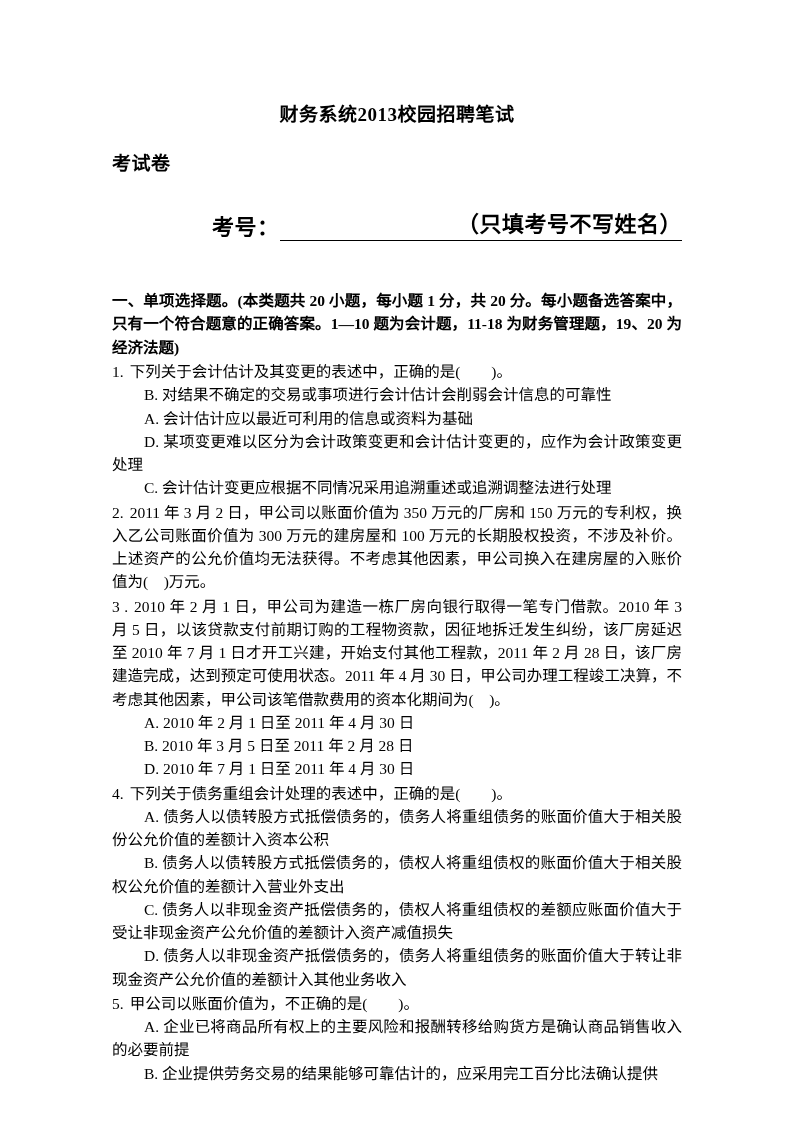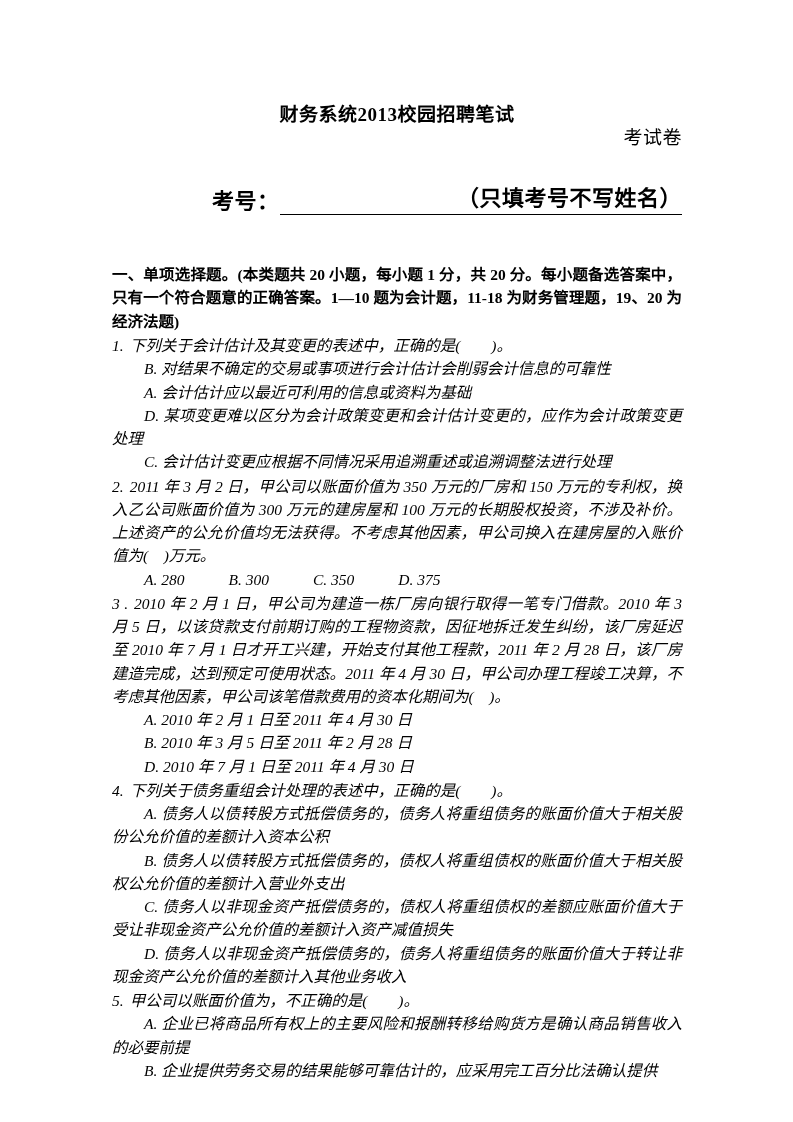--- a/index.html
+++ b/index.html
@@ -33,24 +33,25 @@
   
   .doc-title {
     text-align: center;
     font-weight: bold;
     font-size: 19px;
     line-height: 1.2;
     margin-top: 104px;
     letter-spacing: 0.5px;
   }
   .doc-subtitle {
-    text-align: right;
-    font-weight: normal;
+    text-align: left;
+    font-weight: bold;
     font-size: 19px;
     line-height: 1.2;
+    margin-top: 26px;
     letter-spacing: 0.5px;
   }
 
   
   .exam-no-row {
     margin-top: 30px;
     font-weight: bold;
     font-size: 22px;
     display: flex;
     align-items: flex-end;
@@ -82,21 +83,20 @@
     font-size: 15.5px;
     line-height: 1.52;
     text-align: justify;
     text-justify: inter-ideograph;
   }
 
   
   .q-block {
     font-size: 15.5px;
     line-height: 1.5;
-    font-style: italic;
   }
   .q-stem {
     text-align: justify;
     text-justify: inter-ideograph;
     margin-top: 1px;
   }
   .q-options {
     margin: 0;
     padding: 0;
     list-style: none;
@@ -152,21 +152,20 @@
           <div class="q-stem"><span>1.</span><span class="num-gap"></span><span>下列关于会计估计及其变更的表述中，正确的是(　　)。</span></div>
           <ul class="q-options indent-only">
             <li>B. 对结果不确定的交易或事项进行会计估计会削弱会计信息的可靠性</li>
             <li>A. 会计估计应以最近可利用的信息或资料为基础</li>
             <li>D. 某项变更难以区分为会计政策变更和会计估计变更的，应作为会计政策变更处理</li>
             <li>C. 会计估计变更应根据不同情况采用追溯重述或追溯调整法进行处理</li>
           </ul>
         </div>
         <div class="q-block">
           <div class="q-stem"><span>2.</span><span class="num-gap"></span><span>2011 年 3 月 2 日，甲公司以账面价值为 350 万元的厂房和 150 万元的专利权，换入乙公司账面价值为 300 万元的建房屋和 100 万元的长期股权投资，不涉及补价。上述资产的公允价值均无法获得。不考虑其他因素，甲公司换入在建房屋的入账价值为(　)万元。</span></div>
-          <ul class="q-options inline-opts"><li>A. 280</li><li>B. 300</li><li>C. 350</li><li>D. 375</li></ul>
         </div>
         <div class="q-block">
           <div class="q-stem"><span>3 .</span><span class="num-gap"></span><span>2010 年 2 月 1 日，甲公司为建造一栋厂房向银行取得一笔专门借款。2010 年 3 月 5 日，以该贷款支付前期订购的工程物资款，因征地拆迁发生纠纷，该厂房延迟至 2010 年 7 月 1 日才开工兴建，开始支付其他工程款，2011 年 2 月 28 日，该厂房建造完成，达到预定可使用状态。2011 年 4 月 30 日，甲公司办理工程竣工决算，不考虑其他因素，甲公司该笔借款费用的资本化期间为(　)。</span></div>
           <ul class="q-options indent-only">
             <li>A. 2010 年 2 月 1 日至 2011 年 4 月 30 日</li>
             <li>B. 2010 年 3 月 5 日至 2011 年 2 月 28 日</li>
             <li>D. 2010 年 7 月 1 日至 2011 年 4 月 30 日</li>
           </ul>
         </div>
         <div class="q-block">

